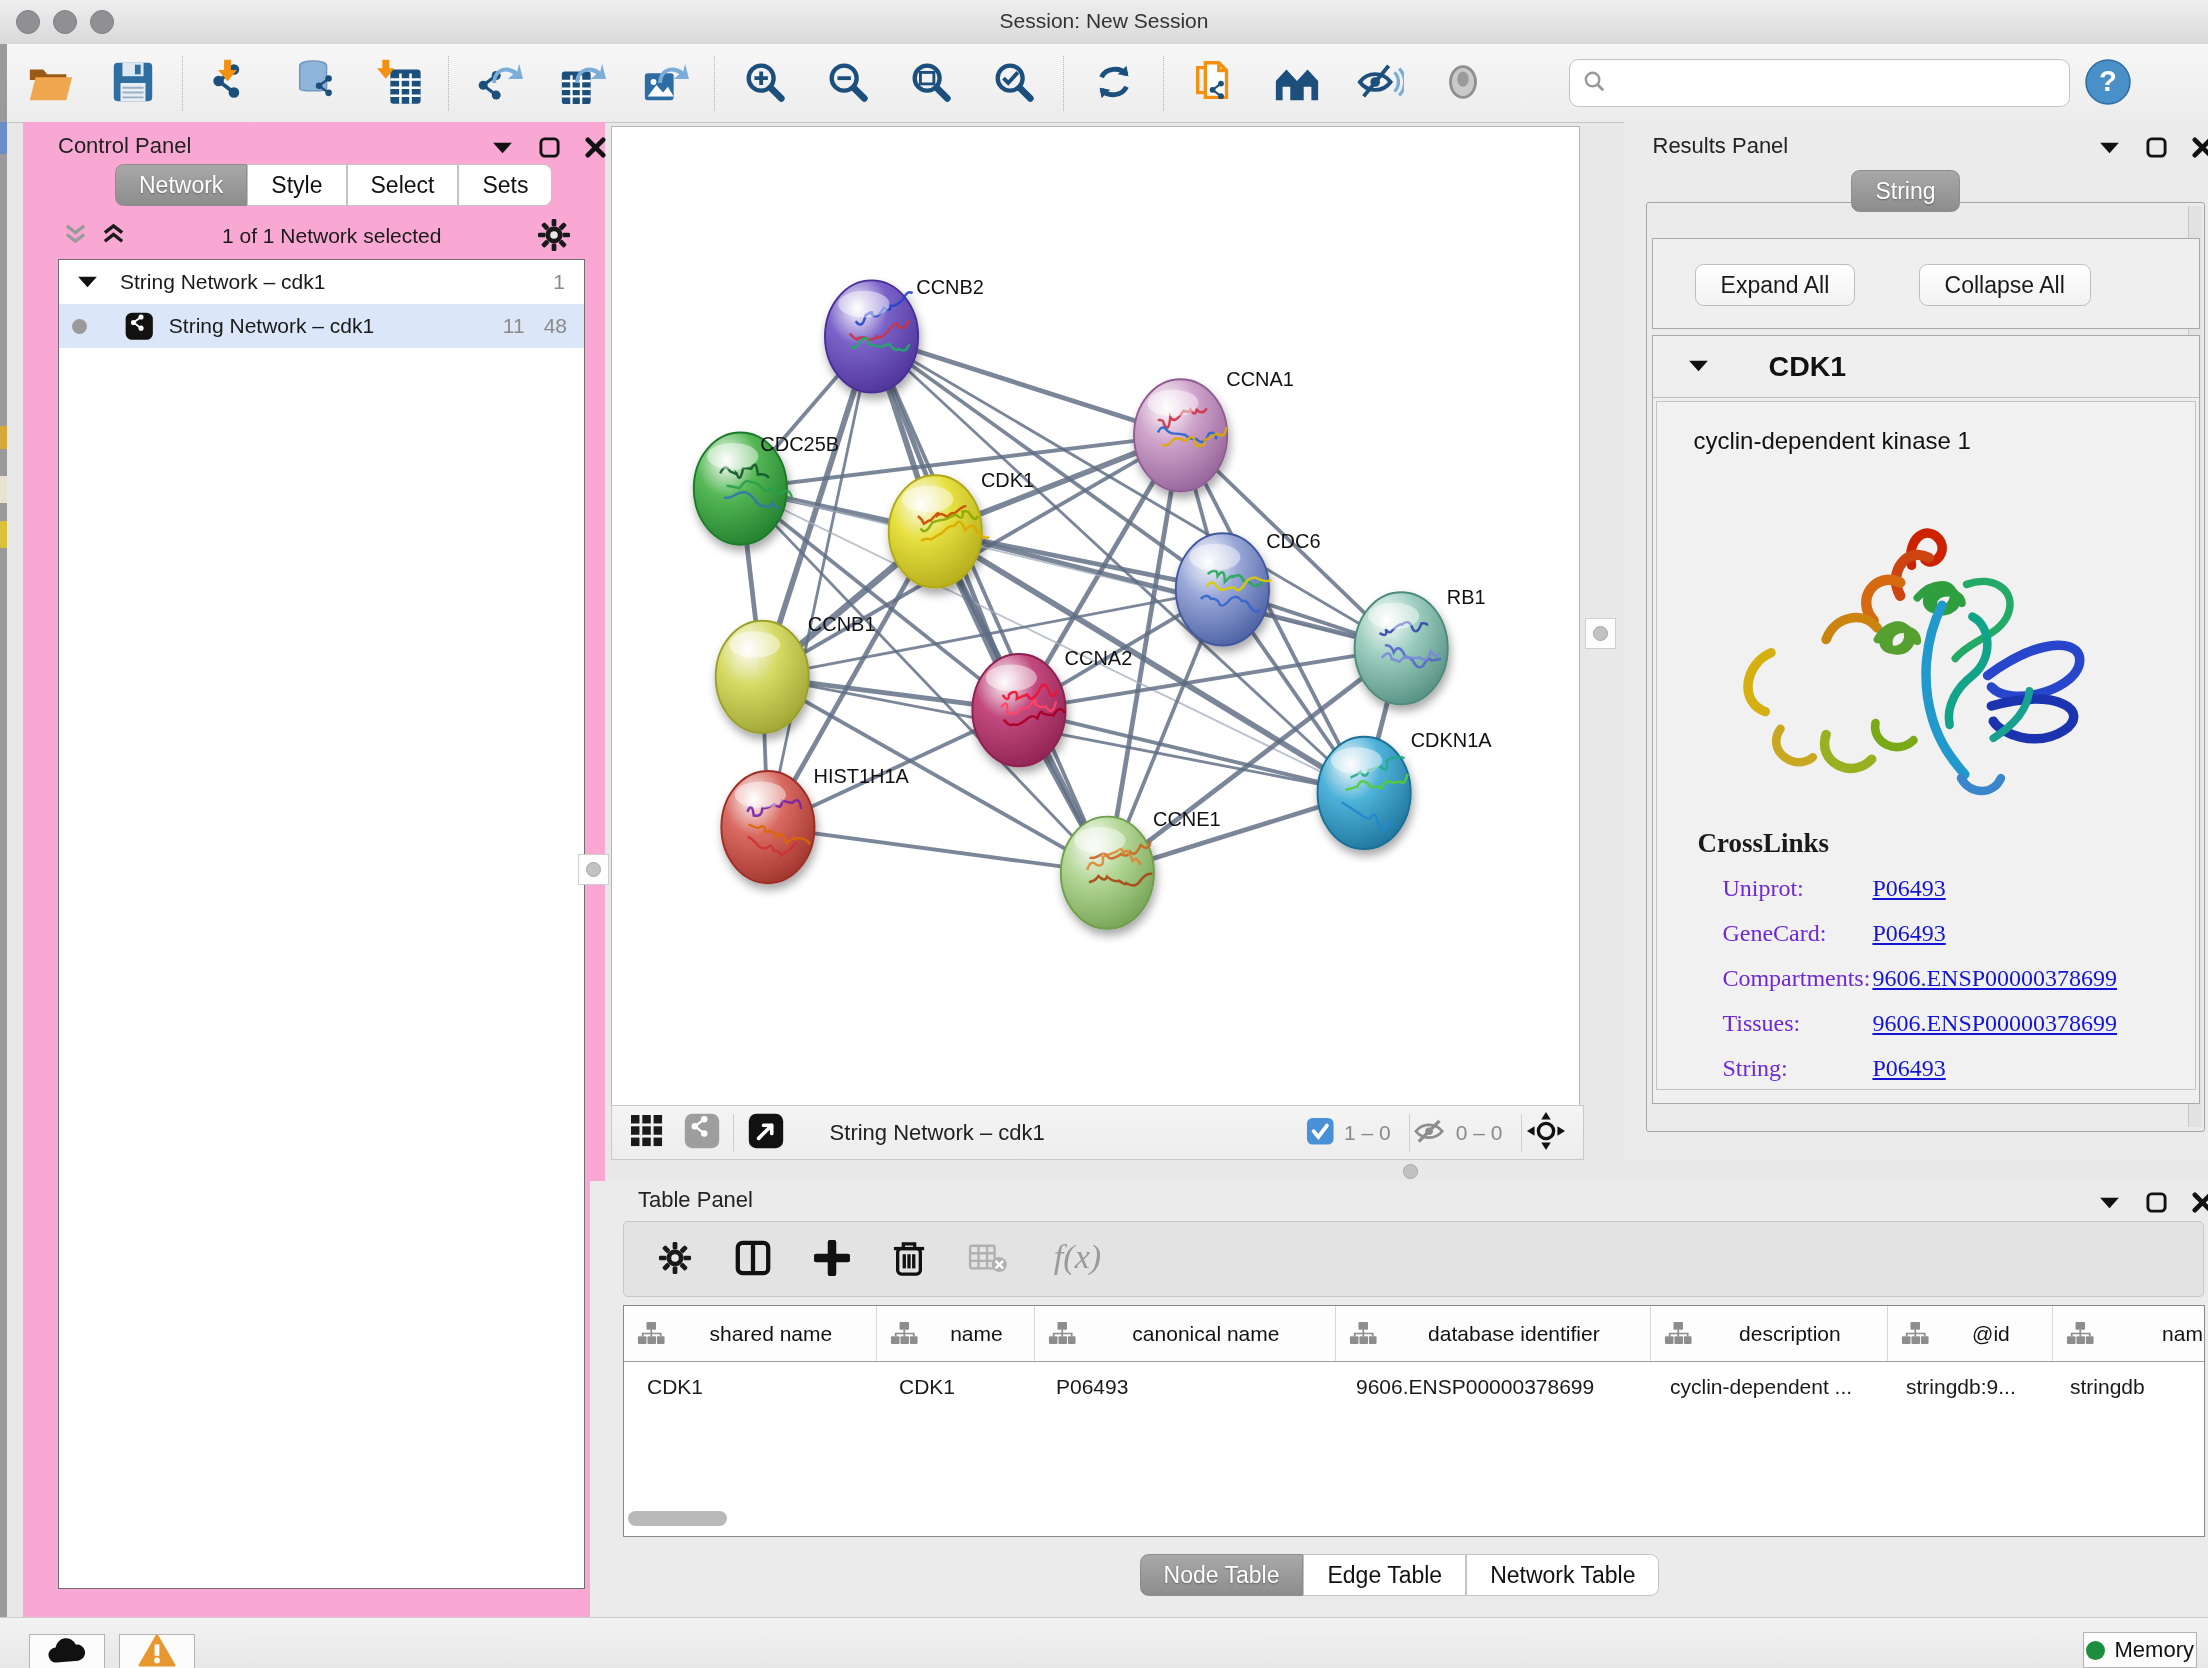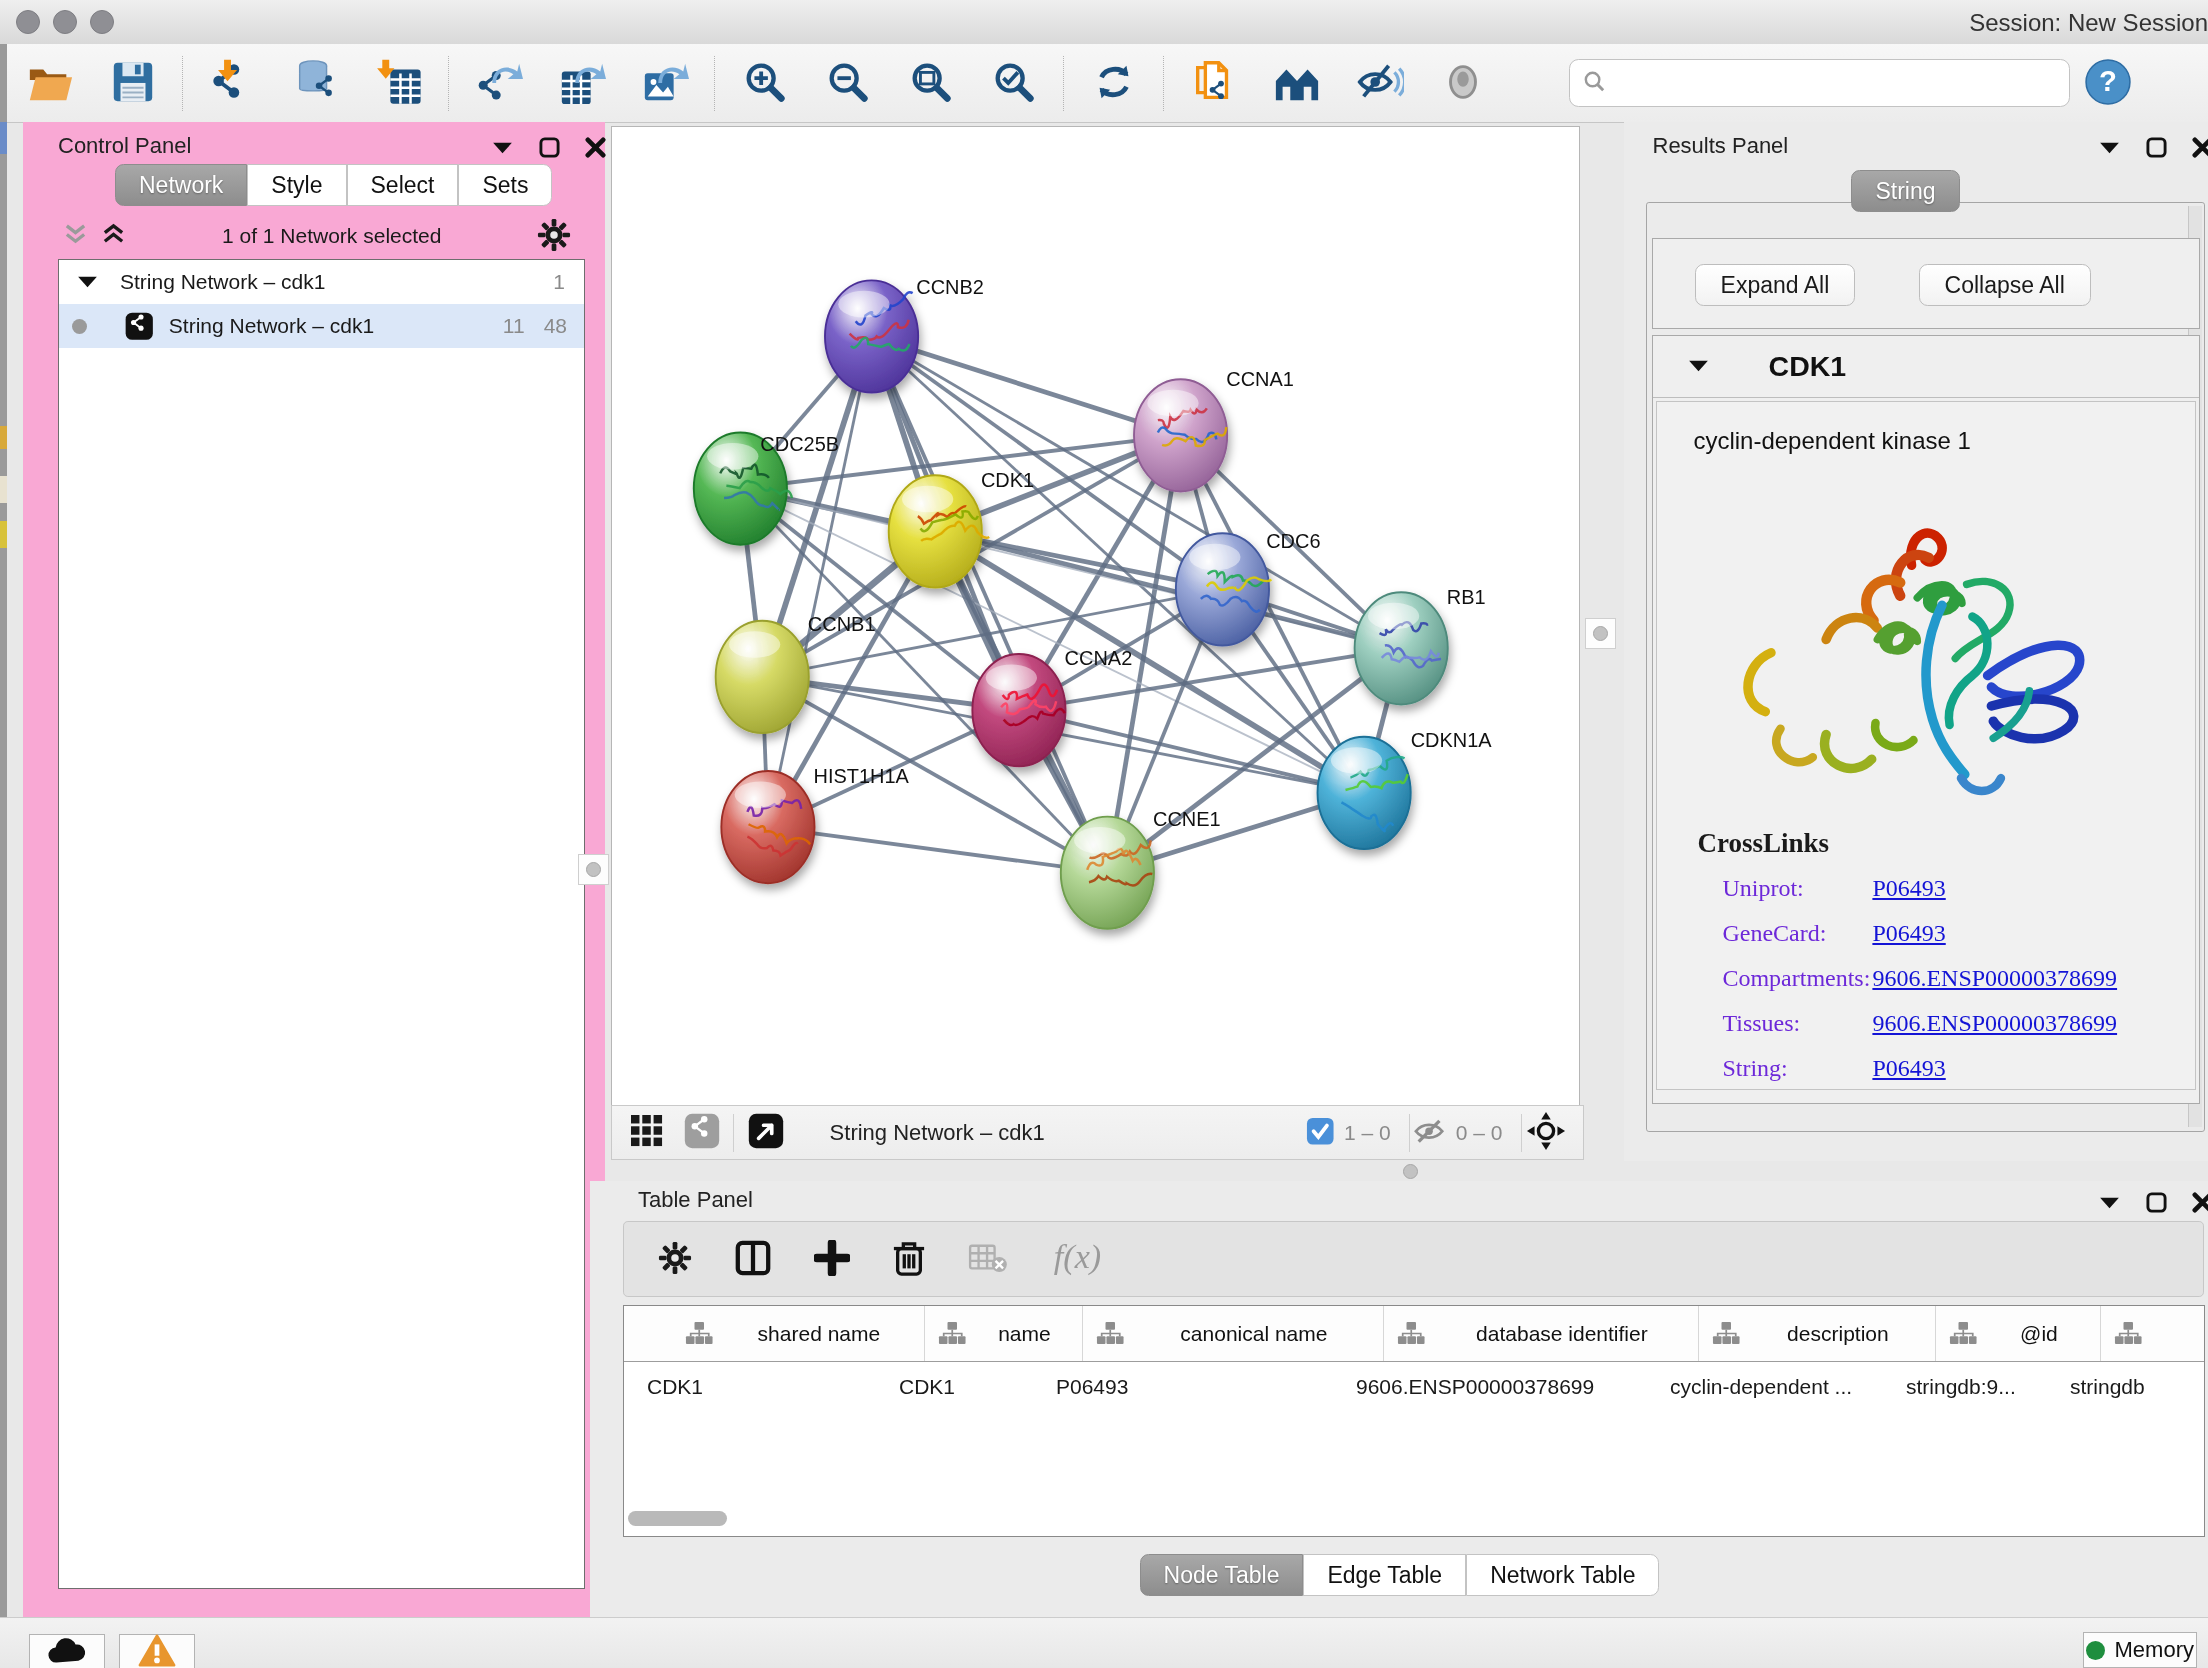--- a/index.html
+++ b/index.html
@@ -3,21 +3,21 @@
 <meta charset="utf-8">
 <style>
   html,body{margin:0;padding:0;background:#cfcfcf;}
   .app{position:relative;width:2208px;height:1668px;background:#e8e8e8;overflow:hidden;
        font-family:"Liberation Sans",sans-serif;color:#1a1a1a;}
   .abs{position:absolute;}
   
   .titlebar{left:0;top:0;width:2208px;height:44px;
     background:linear-gradient(#efefef,#d9d9d9);border-bottom:1px solid #a9a9a9;}
   .traffic{width:22px;height:22px;border-radius:50%;background:#8f8f94;border:1px solid #7e7e83;top:9.5px;}
-  .wtitle{width:100%;top:8.6px;text-align:right;font-size:24px;color:#333;}
+  .wtitle{width:100%;top:8.6px;text-align:center;font-size:21px;color:#333;}
   
   .toolbar{left:0;top:44px;width:2208px;height:78px;background:linear-gradient(#f7f7f7,#ececec);
     border-bottom:1px solid #c6c6c6;display:flex;align-items:center;}
   .tb-group{display:flex;align-items:center;gap:34px;padding:0 25px;}
   .tb-sep{width:0;height:55px;border-left:1.9px dotted #b4b4b4;}
   .tb-btn{width:49px;height:49px;display:flex;align-items:center;justify-content:center;cursor:pointer;}
   .tb-btn svg{width:48px;height:48px;}
   .searchbox{width:476px;height:46px;background:#fff;border:1.9px solid #c3c3c3;border-radius:9.5px;
     display:flex;align-items:center;padding:0 11.4px;margin-left:57px;}
   .searchbox input{border:none;outline:none;font-size:22px;flex:1;background:transparent;
@@ -822,21 +822,21 @@
             </g>
             <circle cx="33" cy="24" r="8" fill="#b0b0b0"></circle>
             <path d="M29,20 37,28 M37,20 29,28" stroke="#fff" stroke-width="2.5"></path>
           </svg></span>
       <span><svg width="74" height="42" viewBox="0 0 78 44">
             <text x="4" y="33" font-family="Liberation Serif,serif" font-style="italic" font-size="36" fill="#9a9a9a">f(x)</text>
           </svg></span>
     </div>
     <div class="abs tbl" style="left:33px;top:124px;width:1580px;height:230px">
       <div class="tbl-headrow" id="tbl-head">
-          <div class="tbl-h" style="width: 252px; padding-left: 48px;">
+          <div class="tbl-h" style="width: 252px;">
             <span style="margin-left:13.3px;display:flex">
               <svg width="28.5" height="25" viewBox="0 0 30 26">
                 <g fill="#8d8d8d">
                   <rect x="10" y="1" width="10" height="8" rx="1"></rect>
                   <rect x="1" y="16" width="9" height="8" rx="1"></rect>
                   <rect x="11" y="16" width="9" height="8" rx="1"></rect>
                   <rect x="21" y="16" width="8" height="8" rx="1"></rect>
                 </g>
                 <path d="M15,9 v4 M15,13 h-9 v3 M15,13 v3 M15,13 h10 v3" stroke="#8d8d8d" stroke-width="1.8" fill="none"></path>
               </svg>

